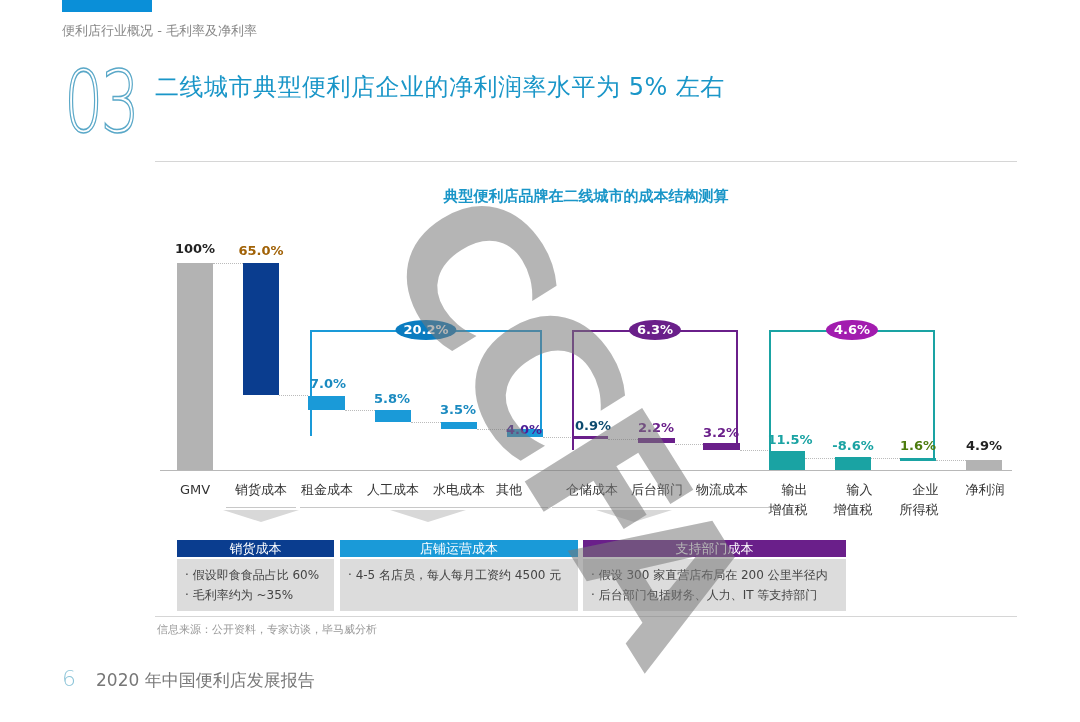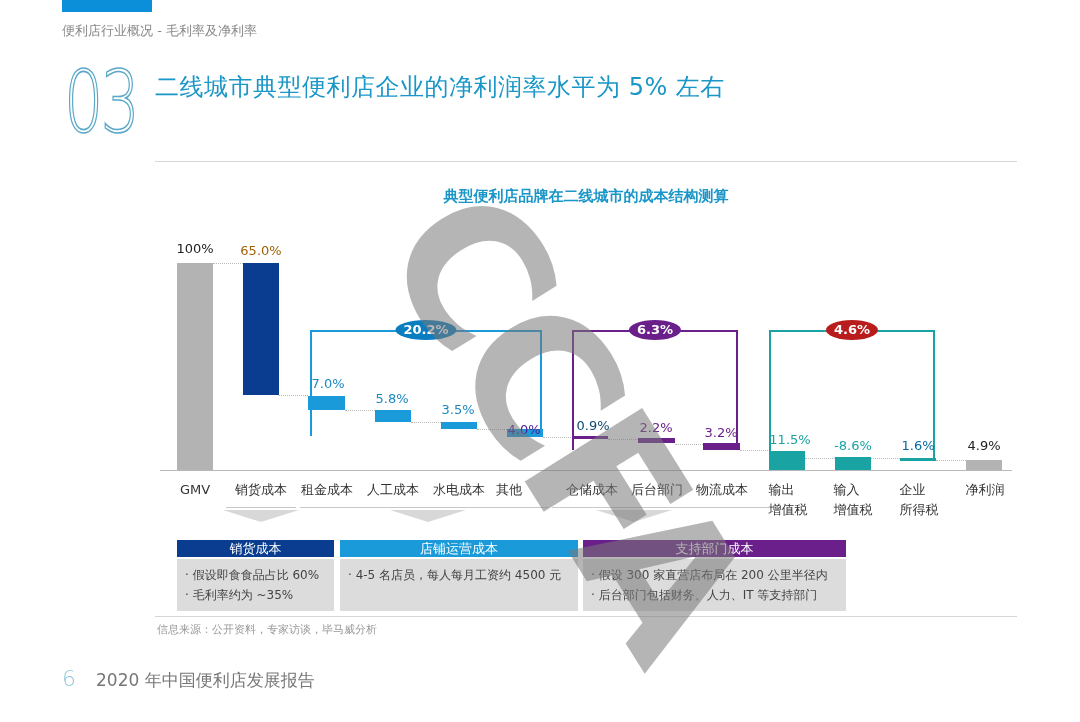--- a/index.html
+++ b/index.html
@@ -6,22 +6,22 @@
   html, body { width: 1080px; height: 722px; background: #ffffff; overflow: hidden; }
   body { position: relative; font-family: "DejaVu Sans", "Liberation Sans", sans-serif; color: #333; }
   .abs { position: absolute; }
   .top-tab { left: 62px; top: 0; width: 90px; height: 12px; background: #0a8fd8; }
   .breadcrumb { left: 62px; top: 22px; font-size: 13px; color: #888; white-space: nowrap; }
   .section-num { left: 64px; top: 62px; font-family: "DejaVu Sans", sans-serif; font-size: 86px; font-weight: 200; line-height: 80px; color: transparent; -webkit-text-stroke: 1.6px #5aa8c8; letter-spacing: -4px; transform: scaleX(0.72); transform-origin: left top; }
   .headline { left: 155px; top: 68px; font-size: 24px; line-height: 38px; color: #1a96c8; white-space: nowrap; letter-spacing: 0.5px; }
   .rule-top { left: 155px; top: 161px; width: 862px; height: 1px; background: #d6d6d6; }
   .chart-title { left: 155px; top: 187px; width: 862px; text-align: center; font-size: 15px; font-weight: bold; color: #1a96c8; }
   .bar { position: absolute; }
-  .vlabel { position: absolute; font-size: 13px; font-weight: normal; white-space: nowrap; transform: translateX(-50%); }
-  .xlabel { position: absolute; font-size: 13px; color: #333; text-align: left; line-height: 20px; transform: translateX(-50%); white-space: nowrap; }
+  .vlabel { position: absolute; font-size: 13px; font-weight: bold; white-space: nowrap; transform: translateX(-50%); }
+  .xlabel { position: absolute; font-size: 13px; color: #333; text-align: right; line-height: 20px; transform: translateX(-50%); white-space: nowrap; }
   .baseline { left: 160px; top: 470px; width: 852px; height: 1px; background: #b8b8b8; }
   .dots { position: absolute; height: 0; border-top: 1px dotted #bbb; }
   .bracket { position: absolute; border: 2.5px solid; border-bottom: none; }
   .pill { position: absolute; height: 20px; border-radius: 50%; color: #fff; font-size: 13px; font-weight: bold; line-height: 20px; text-align: right; transform: translateX(-50%); padding: 0 8px; }
   .group-line { position: absolute; top: 507px; height: 1px; background: #c8c8c8; }
   .arrow { position: absolute; top: 510px; width: 0; height: 0; border-left: 38px solid transparent; border-right: 38px solid transparent; border-top: 12px solid #d8d8d8; }
   .box-head { position: absolute; top: 540px; height: 17px; color: #fff; font-size: 13px; text-align: center; line-height: 17px; }
   .box-body { position: absolute; top: 559px; height: 52px; background: #dcdcdc; padding: 6px 8px; font-size: 12px; line-height: 20px; color: #444; white-space: nowrap; }
   .rule-bottom { left: 155px; top: 616px; width: 862px; height: 1px; background: #d6d6d6; }
   .source { left: 157px; top: 622px; font-size: 11px; color: #999; }
@@ -57,21 +57,21 @@
   <div class="dots" style="left:936px; top:460px; width:30px;"></div>
 
   <div class="bracket" style="left:310px; top:330px; width:232px; height:106px; border-color:#1a9ad8;"></div>
   <div class="bracket" style="left:572px; top:330px; width:166px; height:120px; border-color:#6a1f8a;"></div>
   <div class="bracket" style="left:769px; top:330px; width:166px; height:130px; border-color:#1aa3a3;"></div>
   <div style="position:absolute; left:572px; top:436px; width:36px; height:2.5px; background:#6a1f8a;"></div>
   <div style="position:absolute; left:900px; top:458px; width:36px; height:2.5px; background:#1aa3a3;"></div>
 
   <div class="pill" style="left:426px; top:320px; background:#0a7cc0;">20.2%</div>
   <div class="pill" style="left:655px; top:320px; background:#6a1f8a;">6.3%</div>
-  <div class="pill" style="left:852px; top:320px; background:#b91c1c;">4.6%</div>
+  <div class="pill" style="left:852px; top:320px; background:#a21caf;">4.6%</div>
 
   <div class="bar" style="left:177px; top:263px; width:36px; height:207px; background:#b3b3b3;"></div>
   <div class="bar" style="left:243px; top:263px; width:36px; height:132px; background:#0a3d8f;"></div>
   <div class="bar" style="left:308px; top:396px; width:37px; height:14px; background:#1a9ad8;"></div>
   <div class="bar" style="left:375px; top:410px; width:36px; height:12px; background:#1a9ad8;"></div>
   <div class="bar" style="left:441px; top:422px; width:36px; height:7px; background:#1a9ad8;"></div>
   <div class="bar" style="left:507px; top:429px; width:36px; height:8px; background:#1a9ad8;"></div>
   <div class="bar" style="left:575px; top:436px; width:33px; height:2px; background:#6a1f8a;"></div>
   <div class="bar" style="left:638px; top:438px; width:37px; height:5px; background:#6a1f8a;"></div>
   <div class="bar" style="left:703px; top:443px; width:37px; height:7px; background:#6a1f8a;"></div>
@@ -83,21 +83,21 @@
   <div class="vlabel" style="left:261px; top:243px; color:#a16207;">65.0%</div>
   <div class="vlabel" style="left:328px; top:376px; color:#1a8ac0;">7.0%</div>
   <div class="vlabel" style="left:392px; top:391px; color:#1a8ac0;">5.8%</div>
   <div class="vlabel" style="left:458px; top:402px; color:#1a8ac0;">3.5%</div>
   <div class="vlabel" style="left:524px; top:422px; color:#4c1d95;">4.0%</div>
   <div class="vlabel" style="left:593px; top:418px; color:#0c4a6e;">0.9%</div>
   <div class="vlabel" style="left:656px; top:420px; color:#6a1f8a;">2.2%</div>
   <div class="vlabel" style="left:721px; top:425px; color:#6a1f8a;">3.2%</div>
   <div class="vlabel" style="left:790px; top:432px; color:#1aa3a3;">11.5%</div>
   <div class="vlabel" style="left:853px; top:438px; color:#1aa3a3;">-8.6%</div>
-  <div class="vlabel" style="left:918px; top:438px; color:#0369a1;">1.6%</div>
+  <div class="vlabel" style="left:918px; top:438px; color:#4d7c0f;">1.6%</div>
   <div class="vlabel" style="left:984px; top:438px; color:#222;">4.9%</div>
 
   <div class="abs baseline"></div>
 
   <div class="xlabel" style="left:195px; top:480px;">GMV</div>
   <div class="xlabel" style="left:261px; top:480px;">销货成本</div>
   <div class="xlabel" style="left:327px; top:480px;">租金成本</div>
   <div class="xlabel" style="left:393px; top:480px;">人工成本</div>
   <div class="xlabel" style="left:459px; top:480px;">水电成本</div>
   <div class="xlabel" style="left:509px; top:480px;">其他</div>

